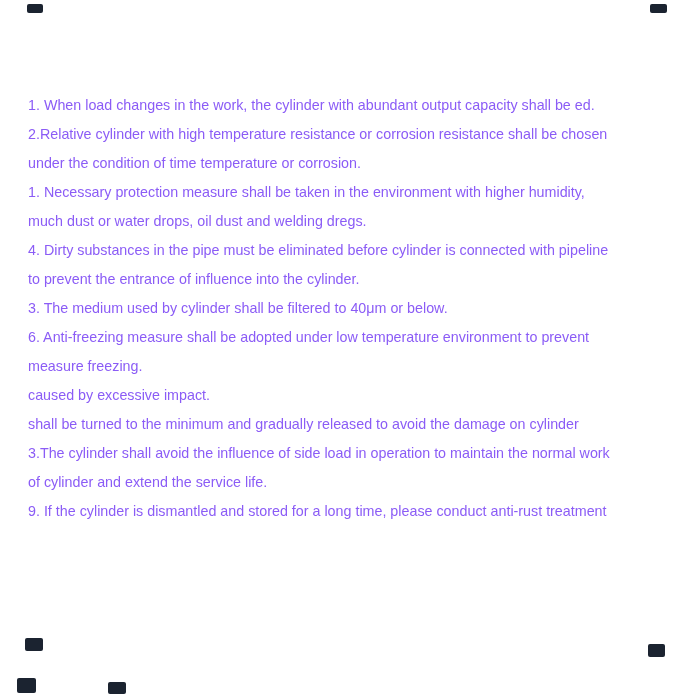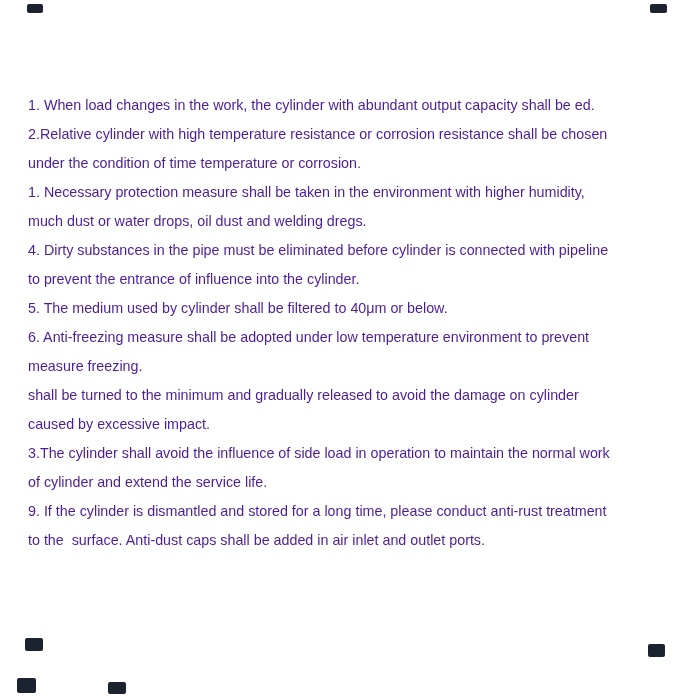--- a/index.html
+++ b/index.html
@@ -35,54 +35,53 @@
   }
   .mark {
     position: absolute;
     border-radius: 2px;
   }
 </style>
 </head>
 <body style="background: rgb(255, 255, 255);">
 
 <div class="page">
-  <div class="textblock" id="textblock" style="color: #4c1d95;">
+  <div class="textblock" id="textblock" style="color: #8b5cf6;">
       <div class="para">
         <div class="line">1. When load changes in the work, the cylinder with abundant output capacity shall be ed.</div>
       </div>
       <div class="para">
         <div class="line">2.Relative cylinder with high temperature resistance or corrosion resistance shall be chosen</div>
         <div class="line">under the condition of time temperature or corrosion.</div>
       </div>
       <div class="para">
         <div class="line">1. Necessary protection measure shall be taken in the environment with higher humidity,</div>
         <div class="line">much dust or water drops, oil dust and welding dregs.</div>
       </div>
       <div class="para">
         <div class="line">4. Dirty substances in the pipe must be eliminated before cylinder is connected with pipeline</div>
         <div class="line">to prevent the entrance of influence into the cylinder.</div>
       </div>
       <div class="para">
-        <div class="line">5. The medium used by cylinder shall be filtered to 40μm or below.</div>
+        <div class="line">3. The medium used by cylinder shall be filtered to 40μm or below.</div>
       </div>
       <div class="para">
         <div class="line">6. Anti-freezing measure shall be adopted under low temperature environment to prevent</div>
         <div class="line">measure freezing.</div>
       </div>
       <div class="para">
+        <div class="line">caused by excessive impact.</div>
         <div class="line">shall be turned to the minimum and gradually released to avoid the damage on cylinder</div>
-        <div class="line">caused by excessive impact.</div>
       </div>
       <div class="para">
         <div class="line">3.The cylinder shall avoid the influence of side load in operation to maintain the normal work</div>
         <div class="line">of cylinder and extend the service life.</div>
       </div>
       <div class="para">
         <div class="line">9. If the cylinder is dismantled and stored for a long time, please conduct anti-rust treatment</div>
-        <div class="line">to the  surface. Anti-dust caps shall be added in air inlet and outlet ports.</div>
       </div>
     </div>
   <div id="marks">
       <div class="mark" style="left: 27px; top: 4px; width: 16px; height: 9px; background: rgb(27, 35, 48);"></div>
       <div class="mark" style="left: 650px; top: 4px; width: 17px; height: 9px; background: rgb(27, 35, 48);"></div>
       <div class="mark" style="left: 25px; top: 638px; width: 18px; height: 13px; background: rgb(27, 35, 48);"></div>
       <div class="mark" style="left: 17px; top: 678px; width: 19px; height: 15px; background: rgb(27, 35, 48);"></div>
       <div class="mark" style="left: 108px; top: 682px; width: 18px; height: 12px; background: rgb(27, 35, 48);"></div>
       <div class="mark" style="left: 648px; top: 644px; width: 17px; height: 13px; background: rgb(27, 35, 48);"></div>
     </div>

